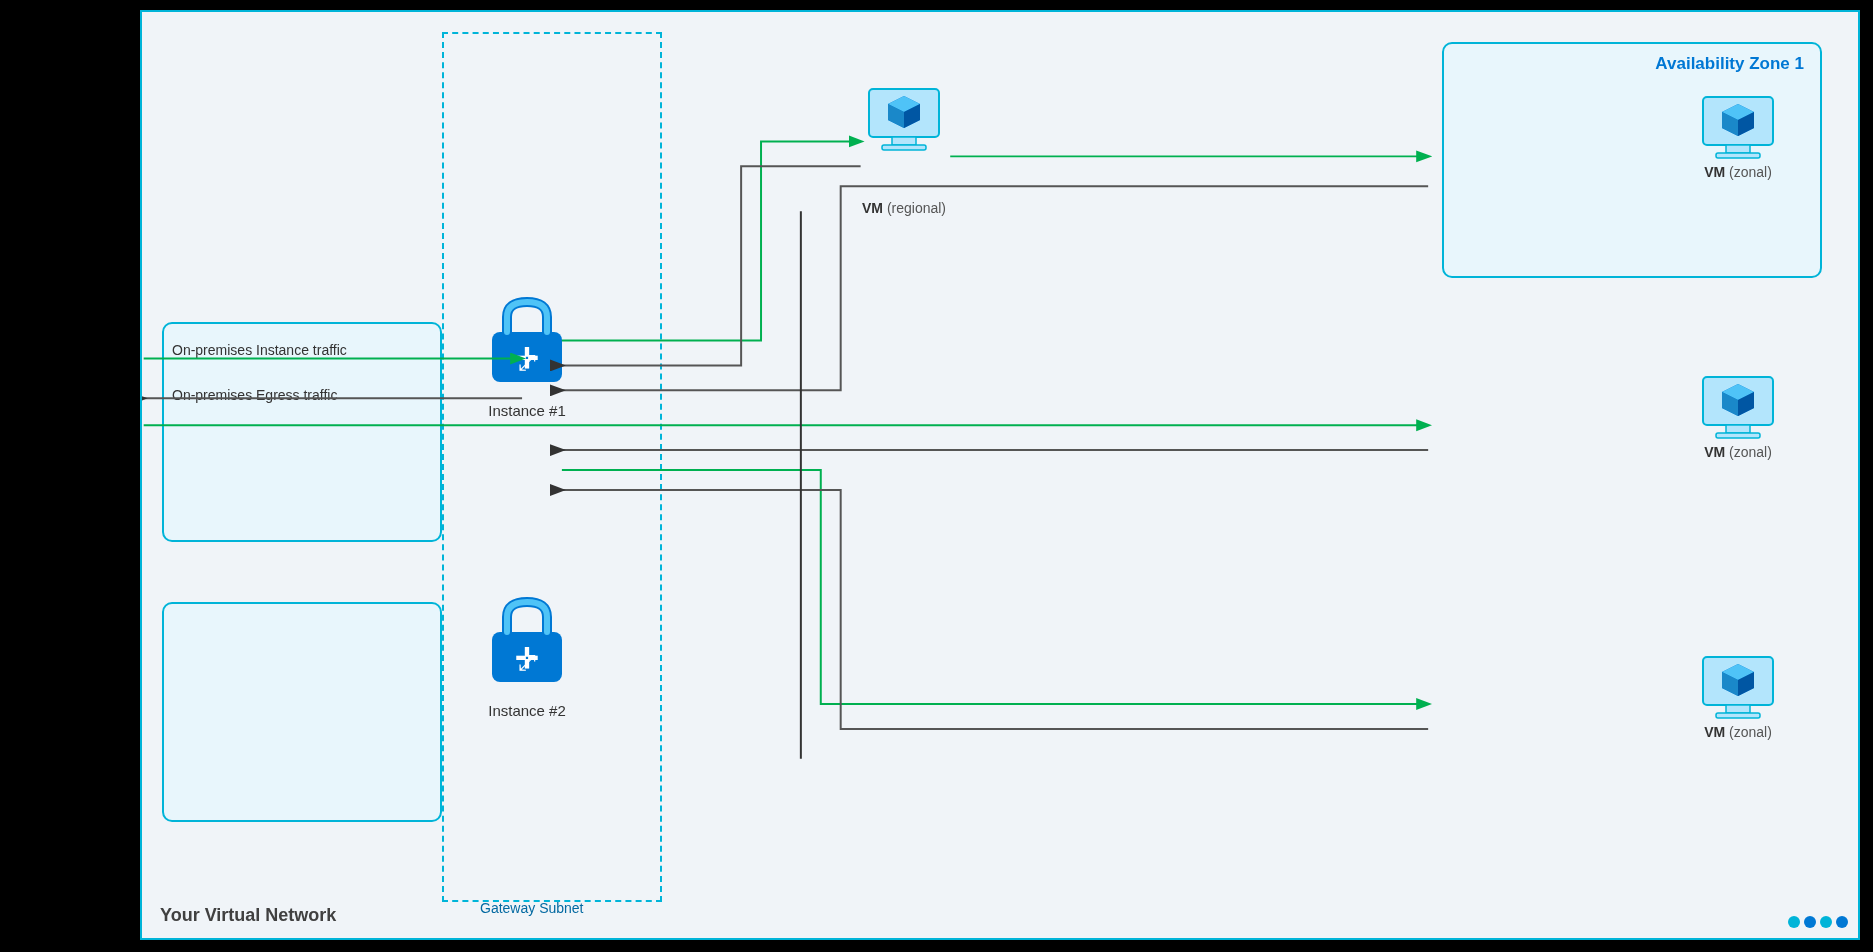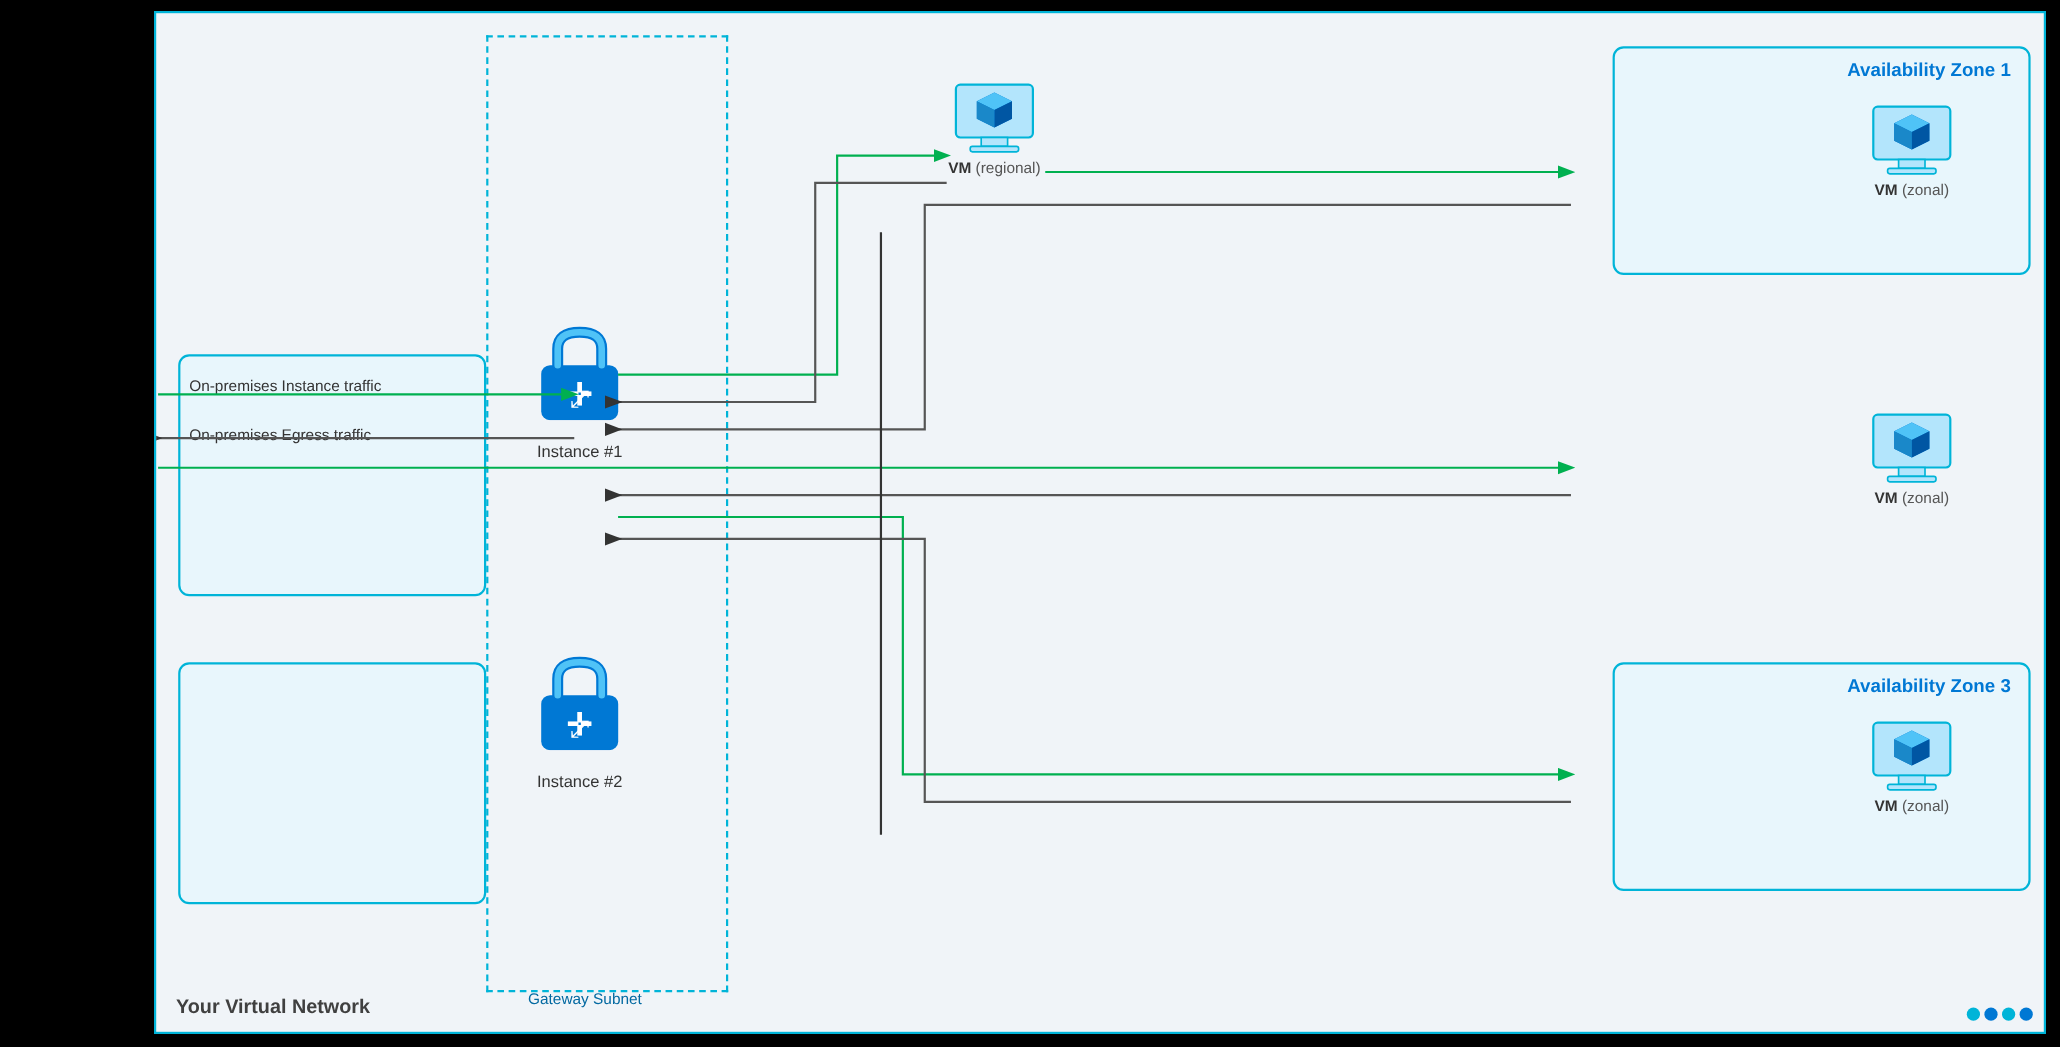--- a/index.html
+++ b/index.html
@@ -52,23 +52,23 @@
       position: absolute;
       left: 338px;
       bottom: 22px;
       font-size: 14px;
       color: #0369a1;
     }
 
     
     .az-box {
       position: absolute;
-      right: 12px;
+      right: 36px;
       width: 380px;
-      height: 208px;
+      height: 236px;
       border: 2px solid #00b4d8;
       border-radius: 10px;
       background: #e8f6fc;
     }
     .az-box-1 { top: 30px; }
     .az-box-2 { top: 310px; }
     .az-box-3 { top: 590px; }
     .az-label {
       position: absolute;
       top: 10px;
@@ -167,28 +167,25 @@
 <div class="main-canvas">
 
   <div class="gateway-dashed-box"></div>
   <div class="gateway-subnet-label">Gateway Subnet</div>
 
   <div class="az-box az-box-1">
     <div class="az-label">Availability Zone 1</div>
   </div>
 
 
-  <div class="az-box az-box-3">
-    <div class="az-label">Availability Zone 3</div>
-  </div>
 
   <div class="vm-group-box vm-group-box-2"></div>
   <div class="vm-group-box vm-group-box-3"></div>
 
-  <div class="vm-icon" style="left:720px; top:60px;">
+  <div class="vm-icon" style="left:720px; top:72px;gap:44px;">
     <svg class="vm-svg" viewBox="0 0 80 70">
 
       <rect x="5" y="5" width="70" height="48" rx="4" fill="#b3e5fc" stroke="#00b4d8" stroke-width="2"></rect>
       <rect x="28" y="53" width="24" height="8" fill="#b3e5fc" stroke="#00b4d8" stroke-width="1.5"></rect>
       <rect x="18" y="61" width="44" height="5" rx="2" fill="#b3e5fc" stroke="#00b4d8" stroke-width="1.5"></rect>
 
       <g transform="translate(22,10)">
         <polygon points="18,2 34,10 34,26 18,34 2,26 2,10" fill="#0078d4"></polygon>
         <polygon points="18,2 34,10 18,18 2,10" fill="#4fc3f7"></polygon>
         <polygon points="18,18 34,10 34,26 18,34" fill="#0056a3"></polygon>

